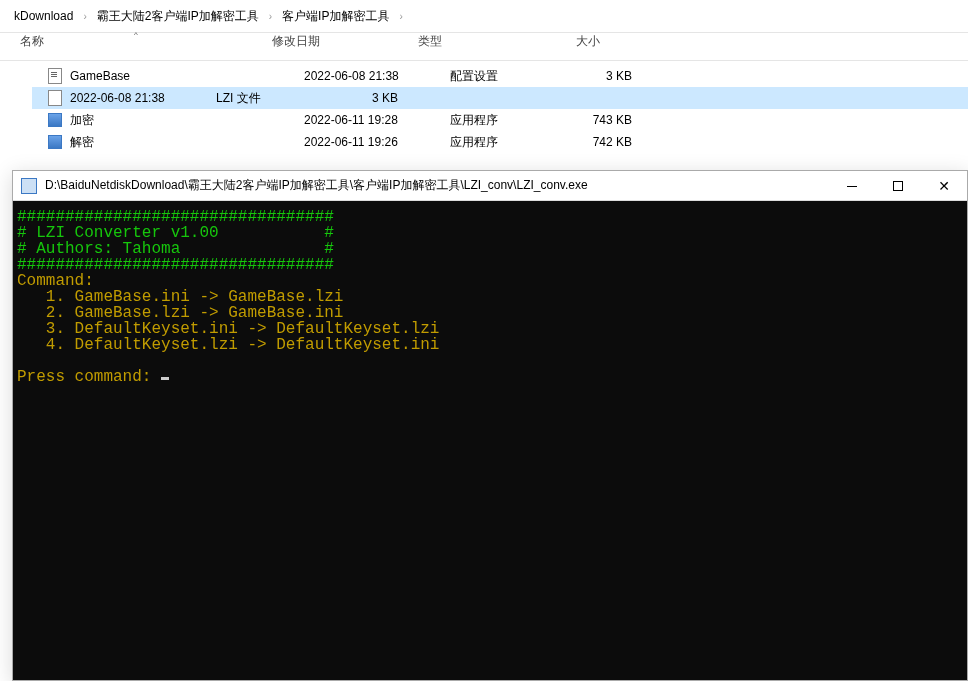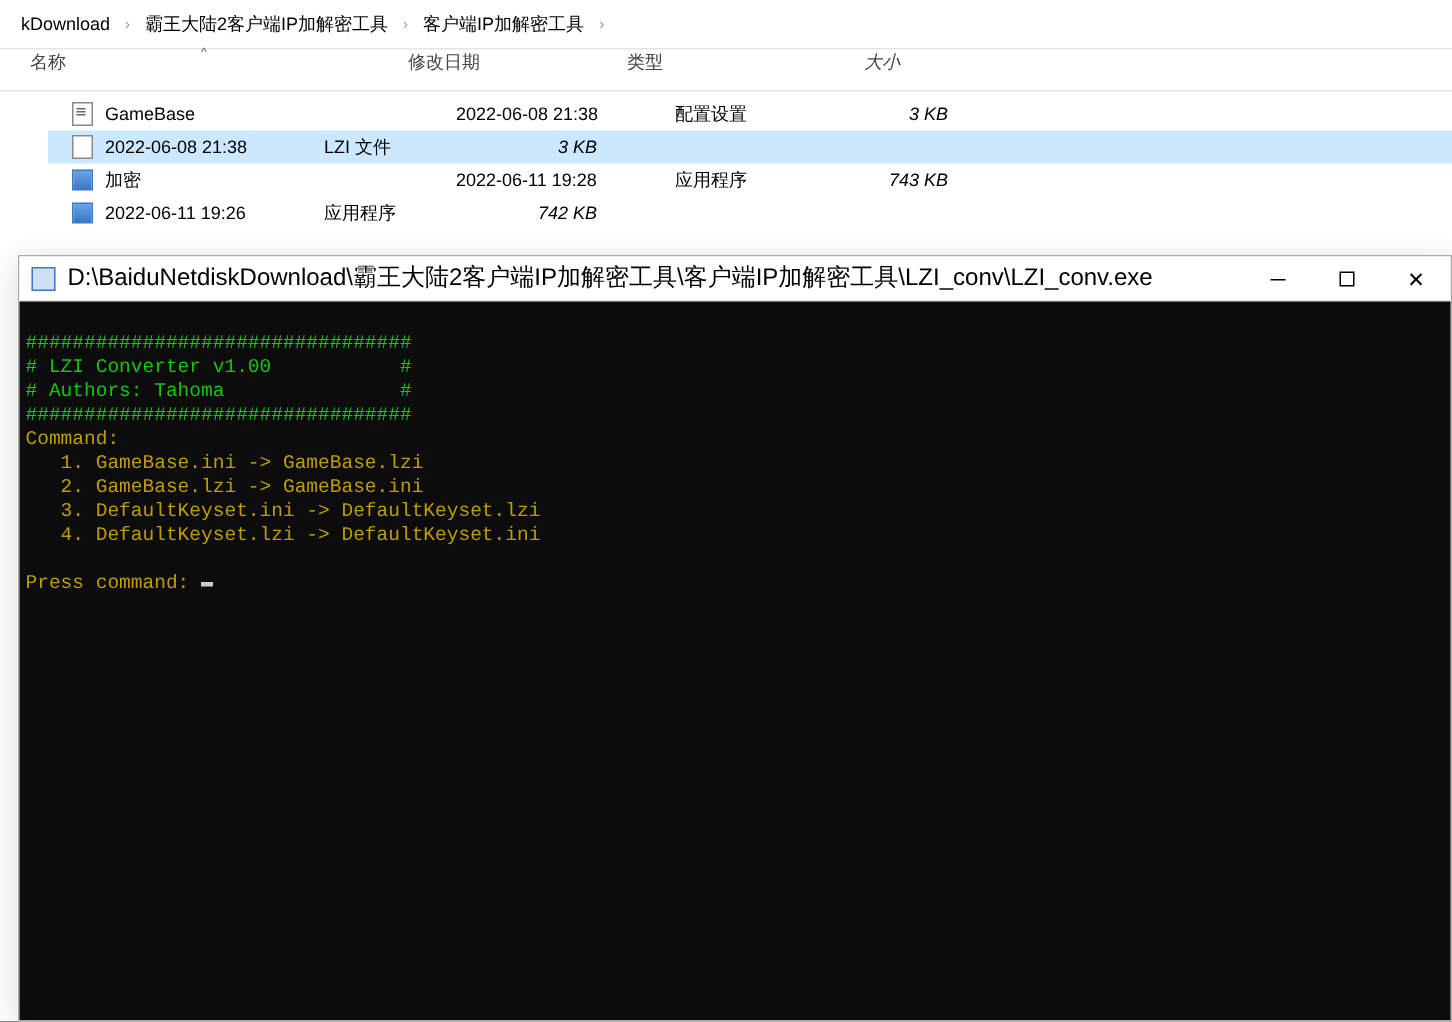--- a/index.html
+++ b/index.html
@@ -6,45 +6,45 @@
     body { font-family: "Segoe UI", "Microsoft YaHei", sans-serif; font-size: 12px; background: #fff; width: 968px; height: 681px; overflow: hidden; }
     
     .breadcrumb-bar { height: 30px; display: flex; align-items: center; padding: 16px 8px; border-bottom: 1px solid #e5e5e5; }
     .breadcrumb-item { padding: 0 6px; height: 100%; display: flex; align-items: center; cursor: pointer; }
     .breadcrumb-sep { color: #999; padding: 0 4px; font-size: 10px; }
     
     .file-header { display: flex; height: 28px; align-items: flex-start; border-bottom: 1px solid #e5e5e5; color: #444; padding-left: 14px; }
     .col-name { width: 258px; padding-left: 6px; position: relative; }
     .col-date { width: 146px; }
     .col-type { width: 122px; }
-    .col-size { width: 70px; text-align: right; padding-right: 10px; font-style: italic; }
+    .col-size { width: 70px; text-align: right; padding-right: 10px; }
     .sort-arrow { position: absolute; left: 120px; top: -3px; font-size: 8px; color: #555; }
     
     .file-list { padding: 4px 0 12px 0; }
     .file-row { display: flex; height: 22px; align-items: center; padding-left: 14px; margin-left: 32px; }
     .file-row.selected { background: #cce8ff; }
     .file-icon { width: 18px; height: 18px; margin-right: 6px; display: inline-flex; align-items: center; justify-content: center; }
     .file-name { width: 234px; }
     
     .icon-ini { width: 14px; height: 16px; border: 1px solid #888; background: #fff; position: relative; }
     .icon-ini::before { content: ""; position: absolute; top: 3px; left: 2px; width: 6px; height: 1px; background: #666; box-shadow: 0 2px 0 #666, 0 4px 0 #666; }
     .icon-lzi { width: 14px; height: 16px; border: 1px solid #888; background: #fff; }
     .icon-exe { width: 14px; height: 14px; border: 1px solid #3b78c4; background: linear-gradient(#6ba3e8,#3b78c4); }
     
     .console-window { position: absolute; top: 170px; left: 12px; width: 956px; height: 511px; background: #fff; border: 1px solid #aaa; box-shadow: 0 4px 20px rgba(0,0,0,.15); }
     .console-titlebar { height: 30px; background: #fff; display: flex; align-items: center; padding: 0 0 0 8px; border-bottom: 1px solid #ddd; }
     .console-icon { width: 16px; height: 16px; border: 1px solid #3b78c4; background: #cce0f5; margin-right: 8px; }
-    .console-title { flex: 1; font-size: 16px; color: #000; white-space: nowrap; overflow: hidden; }
+    .console-title { flex: 1; font-size: 12px; color: #000; white-space: nowrap; overflow: hidden; }
     .window-controls { display: flex; height: 100%; }
     .win-btn { width: 46px; height: 30px; display: flex; align-items: center; justify-content: center; cursor: pointer; }
     .win-min-ico { width: 10px; height: 1px; background: #000; }
     .win-max-ico { width: 10px; height: 10px; border: 1px solid #000; }
     .win-close-ico { font-size: 14px; line-height: 1; }
     
-    .console-body { background: #0c0c0c; height: calc(100% - 30px); padding: 20px 4px; font-family: "NSimSun","SimSun","Courier New",monospace; font-size: 13px; line-height: 16px; white-space: pre; overflow: hidden; }
+    .console-body { background: #0c0c0c; height: calc(100% - 30px); padding: 8px 4px; font-family: "NSimSun","SimSun","Courier New",monospace; font-size: 16px; line-height: 16px; white-space: pre; overflow: hidden; }
     .green { color: #16c60c; }
     .yellow { color: #c19c00; }
     .cursor { display: inline-block; width: 8px; height: 3px; background: #cccccc; margin-bottom: 1px; animation: blink 1s step-start infinite; }
     @keyframes blink { 50% { opacity: 0; } }
   </style>
 </head>
 <body>
 
 <div class="breadcrumb-bar">
   <div class="breadcrumb-item">
@@ -95,20 +95,21 @@
       </span>
       <span class="file-name">加密</span>
       <span class="col-date">2022-06-11 19:28</span>
       <span class="col-type">应用程序</span>
       <span class="col-size">743 KB</span>
     </div>
     <div class="file-row">
       <span class="file-icon">
         <span class="icon-exe"></span>
       </span>
+      <span class="file-name">解密</span>
       <span class="col-date">2022-06-11 19:26</span>
       <span class="col-type">应用程序</span>
       <span class="col-size">742 KB</span>
     </div>
   </div>
 
 <div class="console-window">
   <div class="console-titlebar">
     <div class="console-icon"></div>
     <div class="console-title">D:\BaiduNetdiskDownload\霸王大陆2客户端IP加解密工具\客户端IP加解密工具\LZI_conv\LZI_conv.exe</div>

